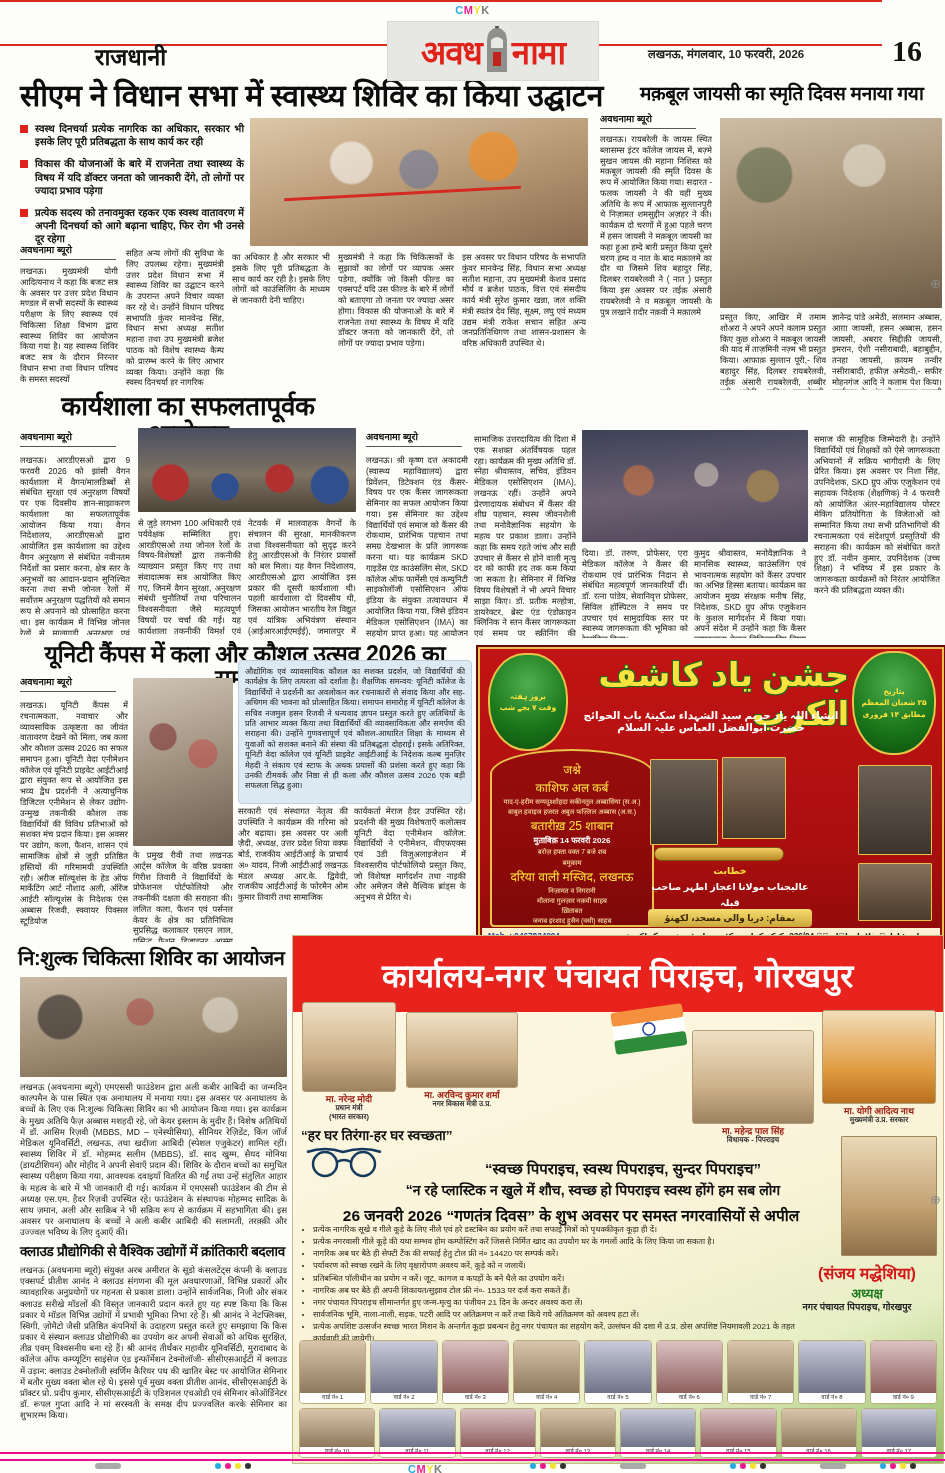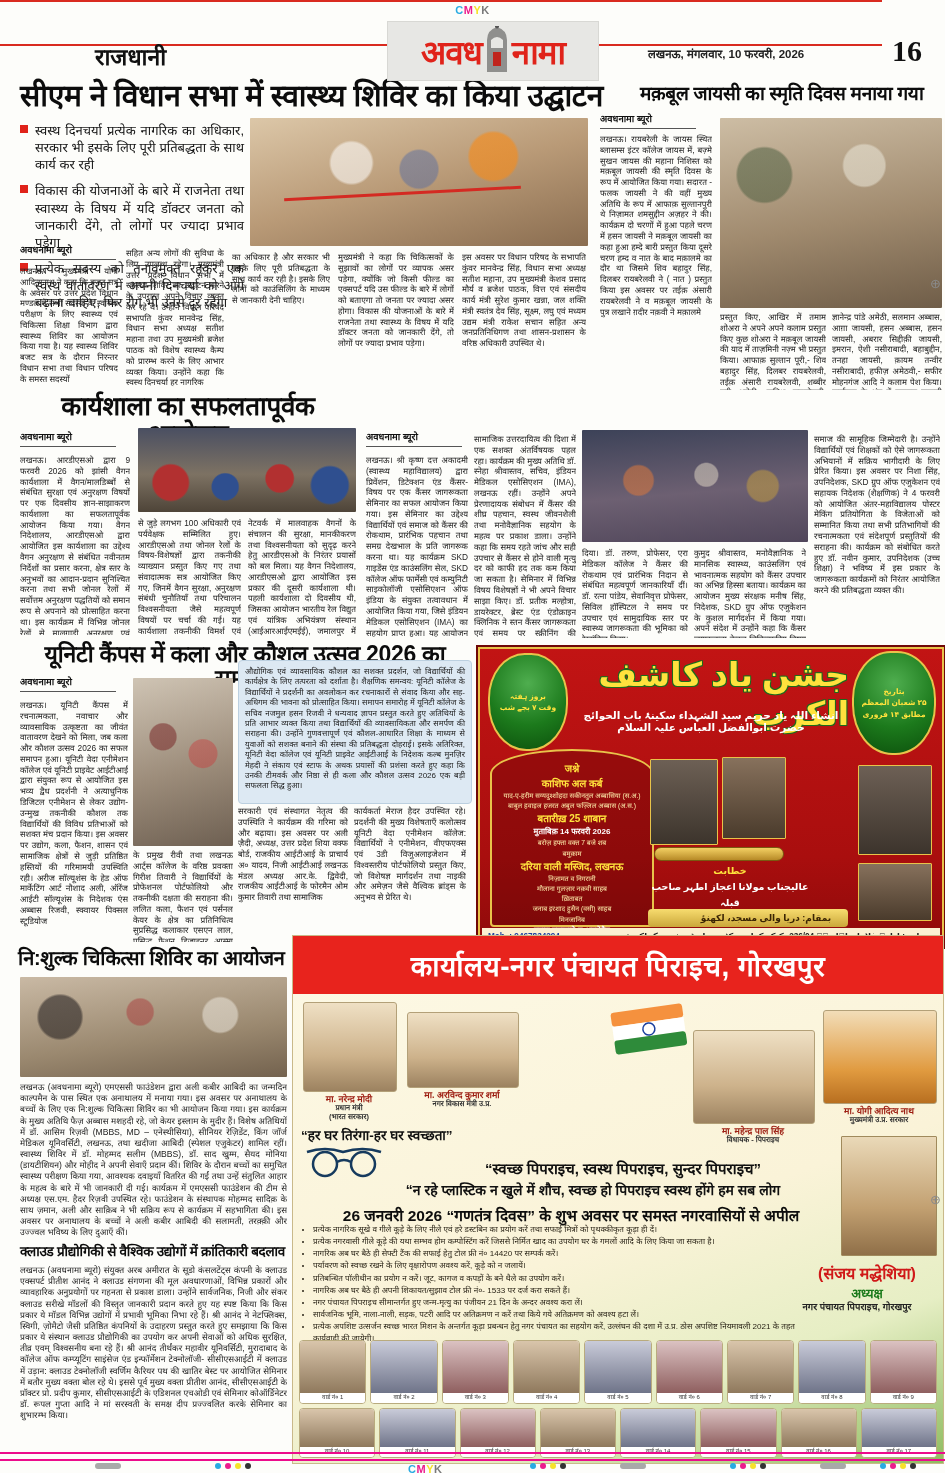--- a/index.html
+++ b/index.html
@@ -12,21 +12,21 @@
   
   .cmyk-word span{font-weight:bold;font-size:11px;letter-spacing:0.5px;}
   .c-c{color:#29abe2}.c-m{color:#ec1c8d}.c-y{color:#f5e32a}.c-k{color:#7a7a7a}
   .band{border-top:2.5px solid #d92b1f;border-bottom:2.5px solid #d92b1f;}
   .masthead{background:#e7e7e4;display:flex;align-items:center;justify-content:center;gap:2px;
             box-shadow:0 0 0 1px #d8d8d4;}
   .masthead .mtxt{color:#e0231a;font-weight:bold;font-size:33px;letter-spacing:-1px;}
   
   .bullet{display:flex;gap:7px;margin-bottom:9px;}
   .bullet .sq{flex:0 0 8px;width:8px;height:8px;background:#e0231a;margin-top:3px;}
-  .bullet .btxt{font-size:13px;font-weight:400;line-height:1.32;color:#151515;text-align:justify;}
+  .bullet .btxt{font-size:10px;font-weight:700;line-height:1.32;color:#151515;text-align:justify;}
   
   .photo{position:absolute;border-radius:1px;overflow:hidden;}
   .ph-cm{background:radial-gradient(circle at 72% 30%,rgba(244,140,30,.65) 0 9%,transparent 10%),
          radial-gradient(circle at 30% 35%,rgba(255,255,255,.55) 0 8%,transparent 9%),
          radial-gradient(circle at 50% 40%,rgba(90,110,160,.5) 0 10%,transparent 11%),
          linear-gradient(165deg,#dcc7a8 0%,#b99a77 50%,#8a6d50 100%);}
   .ph-cm:after{content:"";position:absolute;left:10%;right:20%;top:58%;height:3px;background:#d42a22;transform:rotate(-3deg);}
   .ph-group{background:radial-gradient(circle at 20% 30%,rgba(70,90,60,.5) 0 12%,transparent 13%),
             radial-gradient(circle at 65% 25%,rgba(230,225,210,.6) 0 10%,transparent 11%),
             linear-gradient(170deg,#cdbda4 0%,#a08a6e 55%,#6f5d48 100%);}
@@ -55,35 +55,35 @@
          border:2px solid #e8c34a;border-radius:46% 46% 48% 48%;color:#ffe23d;
          display:flex;flex-direction:column;align-items:center;justify-content:center;text-align:center;}
   .medal div{font-size:7.5px;font-weight:bold;direction:rtl;line-height:1.5;}
   .utitle{direction:rtl;color:#ffe23d;font-weight:bold;
           text-shadow:1px 1px 0 #1d6b1d,-1px 1px 0 #1d6b1d,1px -1px 0 #1d6b1d,-1px -1px 0 #1d6b1d;}
   .usub{direction:rtl;text-align:center;color:#ffffff;font-size:10.5px;font-weight:bold;}
   .uarch{border:2px solid #e8c34a;border-radius:50% 50% 4px 4px/14% 14% 4px 4px;
          background:rgba(60,0,0,.25);color:#fff;text-align:center;padding:10px 6px 6px;}
   .uarch div{line-height:1.5;}
   .uline{font-size:6.8px;color:#ffefad;}
-  .uline-y{font-size:10px;color:#ffe23d;font-weight:bold;}
+  .uline-y{font-size:12px;color:#ffe23d;font-weight:normal;}
   .uline-w{font-size:8px;color:#ffffff;font-weight:bold;}
   .uspk{direction:rtl;text-align:center;color:#ffffff;font-size:9.5px;font-weight:bold;line-height:1.7;}
   .uvenue{background:linear-gradient(180deg,#f7dc6f,#caa73a);border-radius:4px;color:#3a2403;
-          font-size:9px;font-weight:bold;direction:rtl;display:flex;align-items:center;justify-content:center;padding-left:36px;}
+          font-size:9px;font-weight:bold;direction:rtl;display:flex;align-items:center;justify-content:center;}
   .ustrip{background:#fbf0d2;color:#222;font-size:8.2px;font-weight:bold;display:flex;
           align-items:center;justify-content:space-between;padding:0 6px;}
   .ustrip .ur{direction:rtl;}
   .nameplate{background:linear-gradient(180deg,#f3d063,#b78a27);border-radius:10px;border:1px solid #7a5a10;}
   
   .pad{background:linear-gradient(160deg,#fdf9e6 0%,#faf3d8 55%,#e6eec4 78%,#8fbc60 100%);
        border:1px solid #c9b98a;}
   .pban{background:#e8231d;color:#ffffff;font-weight:bold;text-align:center;
         display:flex;align-items:center;justify-content:center;}
-  .pol{position:absolute;display:flex;flex-direction:column;}
+  .pol{position:absolute;display:flex;flex-direction:column;align-items:center;}
   .pol .pphoto{width:100%;background:linear-gradient(180deg,#efe0c4 0%,#cdb28b 60%,#9c8260 100%);
         border:1px solid #b3a078;border-radius:3px;}
   .pol .pname{font-size:9px;font-weight:bold;color:#9c1c10;text-align:center;margin-top:2px;line-height:1.15;}
   .pol .prole{font-size:7.4px;font-weight:bold;color:#333;text-align:center;line-height:1.2;}
   .slog{font-weight:bold;color:#101010;}
   .appeal-title{font-weight:bold;color:#0d0d0d;}
   .appeal li{font-size:8.1px;line-height:1.5;color:#2a2417;font-weight:500;}
   .chair-name{color:#d01818;font-weight:bold;}
   .chair-role{color:#1b7a1b;font-weight:bold;}
   .members{display:flex;gap:4px;}
@@ -236,21 +236,21 @@
   </div>
 
   <div class="abs hl" style="left:18px;top:948px;width:270px;font-size:20px;">नि:शुल्क चिकित्सा शिविर का आयोजन</div>
   <div class="photo ph-camp" style="left:20px;top:977px;width:267px;height:100px;"></div>
   <div class="abs bcol" style="left:20px;top:1082px;width:267px;height:160px;font-size:8.6px;">लखनऊ (अवधनामा ब्यूरो) एमएससी फाउंडेशन द्वारा अली कबीर आबिदी का जन्मदिन काल्पमैन के पास स्थित एक अनाथालय में मनाया गया। इस अवसर पर अनाथालय के बच्चों के लिए एक नि:शुल्क चिकित्सा शिविर का भी आयोजन किया गया। इस कार्यक्रम के मुख्य अतिथि फैज़ अब्बास मशहदी रहे, जो केयर इस्लाम के मुदीर हैं। विशेष अतिथियों में डॉ. आसिम रिज़वी (MBBS, MD – एनेस्थीसिया), सीनियर रेज़िडेंट, किंग जॉर्ज मेडिकल यूनिवर्सिटी, लखनऊ, तथा खदीजा आबिदी (स्पेशल एजुकेटर) शामिल रहीं। स्वास्थ्य शिविर में डॉ. मोहम्मद सलीम (MBBS), डॉ. साद खुम्म, सैयद मोनिया (डायटीशियन) और मोहीद ने अपनी सेवाएँ प्रदान कीं। शिविर के दौरान बच्चों का समुचित स्वास्थ्य परीक्षण किया गया, आवश्यक दवाइयाँ वितरित की गईं तथा उन्हें संतुलित आहार के महत्व के बारे में भी जानकारी दी गई। कार्यक्रम में एमएससी फाउंडेशन की टीम से अध्यक्ष एस.एम. हैदर रिज़वी उपस्थित रहे। फाउंडेशन के संस्थापक मोहम्मद सादिक़ के साथ ज़मान, अली और साक़िब ने भी सक्रिय रूप से कार्यक्रम में सहभागिता की। इस अवसर पर अनाथालय के बच्चों ने अली कबीर आबिदी की सलामती, तरक़्क़ी और उज्ज्वल भविष्य के लिए दुआएँ कीं।</div>
 
   <div class="abs hl" style="left:20px;top:1245px;width:267px;font-size:13.5px;">क्लाउड प्रौद्योगिकी से वैश्विक उद्योगों में क्रांतिकारी बदलाव</div>
   <div class="abs bcol" style="left:20px;top:1265px;width:267px;height:190px;font-size:8.6px;">लखनऊ (अवधनामा ब्यूरो) संयुक्त अरब अमीरात के सूडो कंसलटेंट्स कंपनी के क्लाउड एक्सपर्ट प्रीतीश आनंद ने क्लाउड संगणना की मूल अवधारणाओं, विभिन्न प्रकारों और व्यावहारिक अनुप्रयोगों पर गहनता से प्रकाश डाला। उन्होंने सार्वजनिक, निजी और संकर क्लाउड सरीखे मॉडलों की विस्तृत जानकारी प्रदान करते हुए यह स्पष्ट किया कि किस प्रकार ये मॉडल विभिन्न उद्योगों में प्रभावी भूमिका निभा रहे हैं। श्री आनंद ने नेटफ्लिक्स, स्विगी, ज़ोमैटो जैसी प्रतिष्ठित कंपनियों के उदाहरण प्रस्तुत करते हुए समझाया कि किस प्रकार ये संस्थान क्लाउड प्रौद्योगिकी का उपयोग कर अपनी सेवाओं को अधिक सुरक्षित, तीव्र एवम् विश्वसनीय बना रहे हैं। श्री आनंद तीर्थंकर महावीर यूनिवर्सिटी, मुरादाबाद के कॉलेज ऑफ कम्प्यूटिंग साइंसेज एंड इन्फॉर्मेशन टेक्नोलॉजी- सीसीएसआईटी में क्लाउड में उड़ान: क्लाउड टेक्नोलॉजी स्वर्णिम कैरियर पथ की खातिर बेस्ट पर आयोजित सेमिनार में बतौर मुख्य वक्ता बोल रहे थे। इससे पूर्व मुख्य वक्ता प्रीतीश आनंद, सीसीएसआईटी के प्रॉक्टर प्रो. प्रदीप कुमार, सीसीएसआईटी के एडिशनल एचओडी एवं सेमिनार कोऑर्डिनेटर डॉ. रूपल गुप्ता आदि ने मां सरस्वती के समक्ष दीप प्रज्ज्वलित करके सेमिनार का शुभारम्भ किया।</div>
 
   <div class="abs pad" style="left:292px;top:935px;width:650px;height:527px;">
-    <div class="pban abs" style="left:0;right:0;top:0;height:58px;font-size:28px;letter-spacing:0.5px;">कार्यालय-नगर पंचायत पिराइच, गोरखपुर</div>
+    <div class="pban abs" style="left:0;right:0;top:0;height:76px;font-size:32px;letter-spacing:0.5px;">कार्यालय-नगर पंचायत पिराइच, गोरखपुर</div>
 
     <div class="pol" style="left:10px;top:66px;width:92px;">
       <div class="pphoto" style="height:88px;"></div>
       <div class="pname">मा. नरेन्द्र मोदी</div>
       <div class="prole">प्रधान मंत्री</div>
       <div class="prole">(भारत सरकार)</div>
     </div>
     <div class="pol" style="left:114px;top:76px;width:110px;">
       <div class="pphoto" style="height:74px;"></div>
       <div class="pname">मा. अरविन्द कुमार शर्मा</div>

